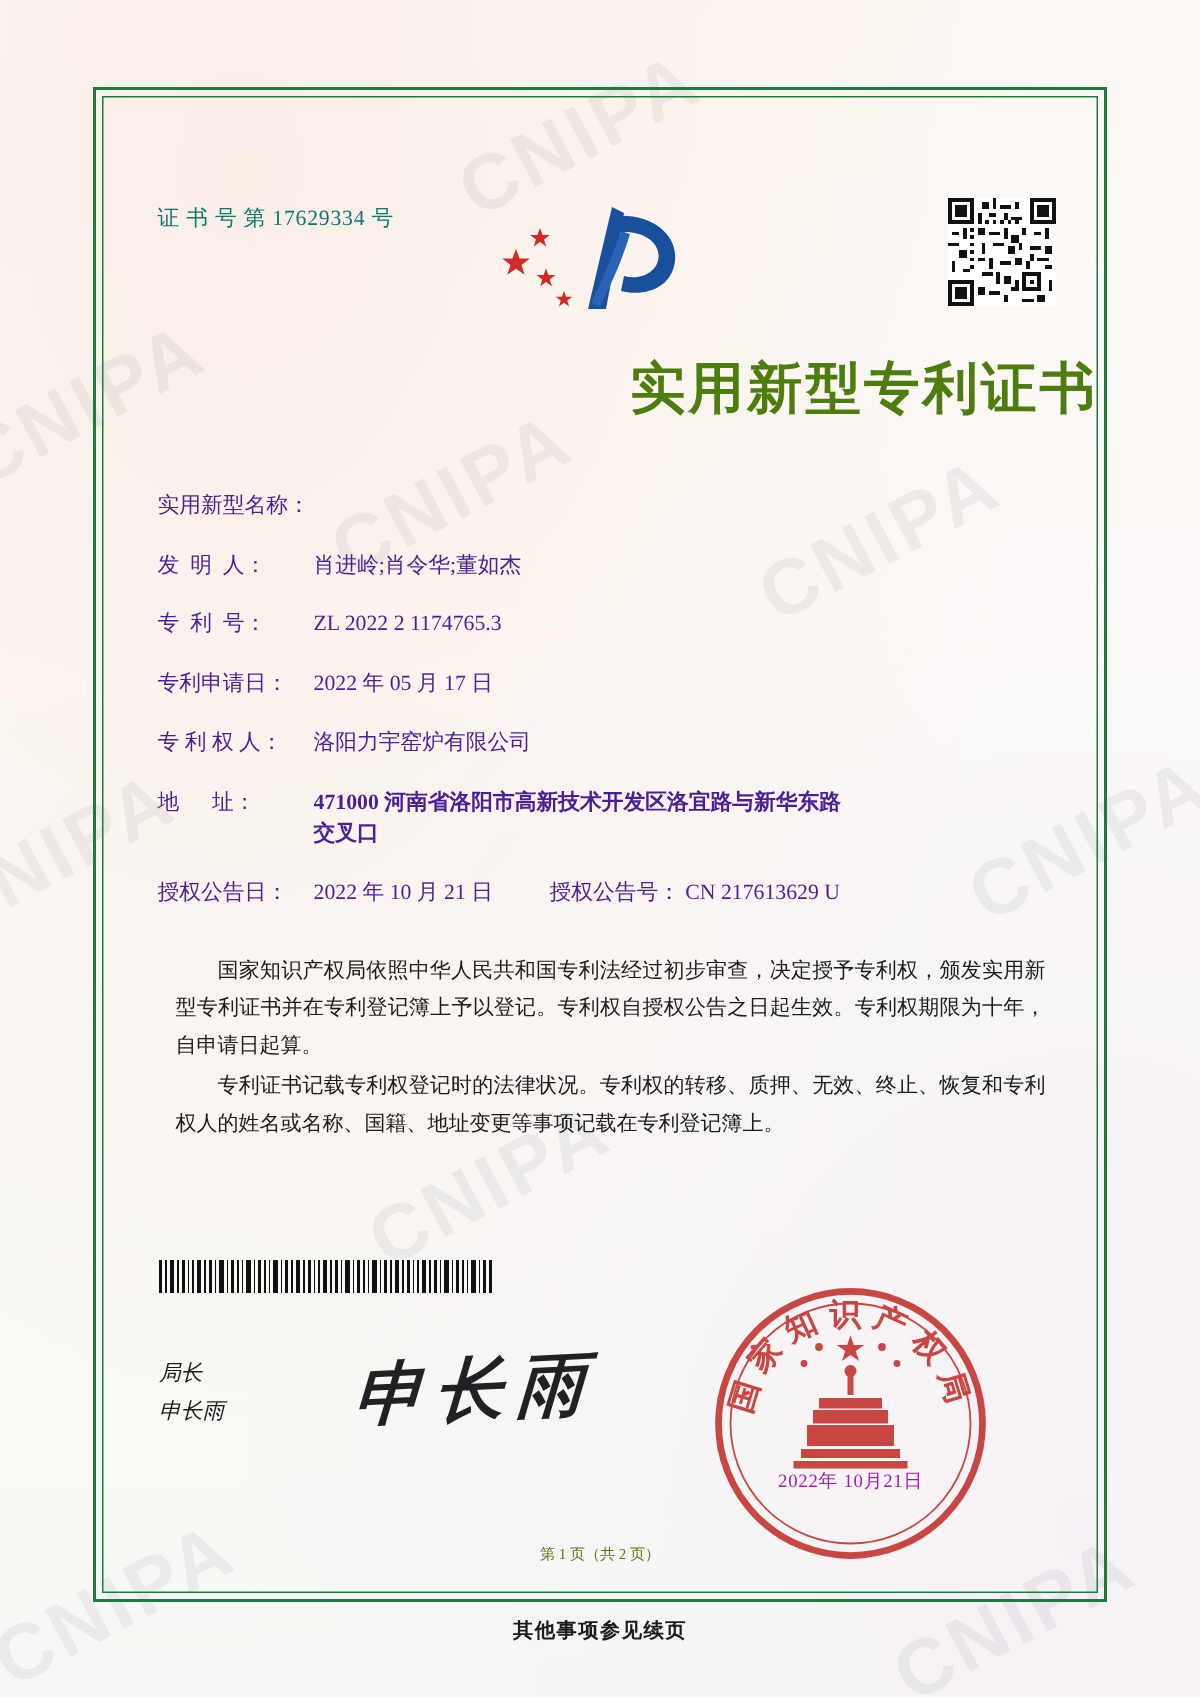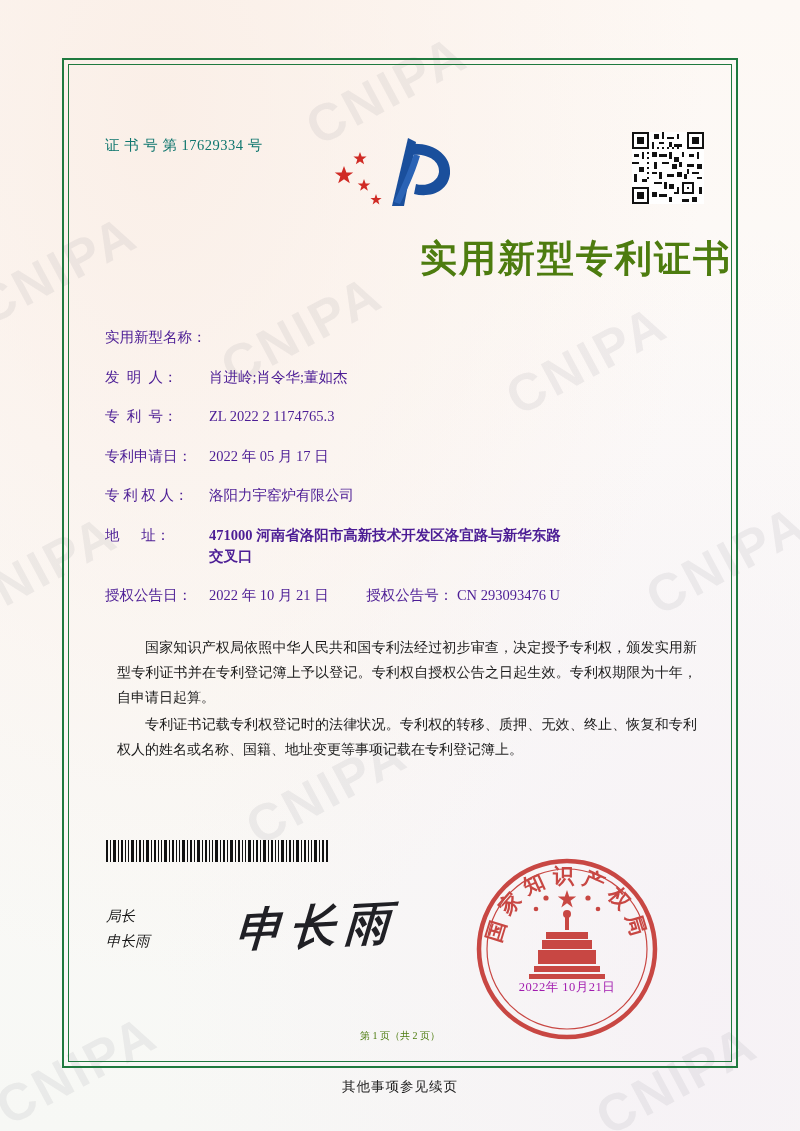--- a/index.html
+++ b/index.html
@@ -225,20 +225,21 @@
 
   .footer-note {
     position: absolute;
     left: 0;
     right: 0;
     top: 1078px;
     text-align: center;
     font-size: 13.5px;
     color: #1a1a1a;
     letter-spacing: 1px;
+    font-weight: bold;
   }
 </style>
 </head>
 <body>
 
 <div class="paper-tint"></div>
 
 <div class="watermarks">
   <div class="wm" style="left:-30px; top:240px; font-size:52px; transform:rotate(-28deg);">CNIPA</div>
   <div class="wm" style="left:215px; top:300px; font-size:52px; transform:rotate(-28deg);">CNIPA</div>
@@ -400,21 +401,21 @@
         <span class="sub-line">471000  河南省洛阳市高新技术开发区洛宜路与新华东路</span>
         <span class="sub-line">交叉口</span>
       </div>
     </div>
 
     <div class="field-row">
       <div class="f-label">授权公告日：</div>
       <div class="f-value">
         <span>2022 年 10 月 21 日</span>
         <span class="inline-extra-label">授权公告号：</span>
-        <span>CN 293093476 U</span>
+        <span>CN 217613629 U</span>
       </div>
     </div>
 
   </div>
 
   <div class="paragraphs">
     <p>国家知识产权局依照中华人民共和国专利法经过初步审查，决定授予专利权，颁发实用新型专利证书并在专利登记簿上予以登记。专利权自授权公告之日起生效。专利权期限为十年，自申请日起算。</p>
     <p>专利证书记载专利权登记时的法律状况。专利权的转移、质押、无效、终止、恢复和专利权人的姓名或名称、国籍、地址变更等事项记载在专利登记簿上。</p>
   </div>
 

